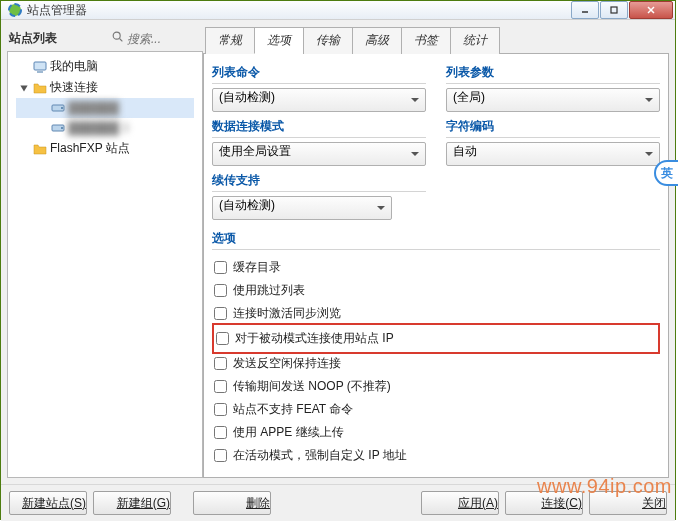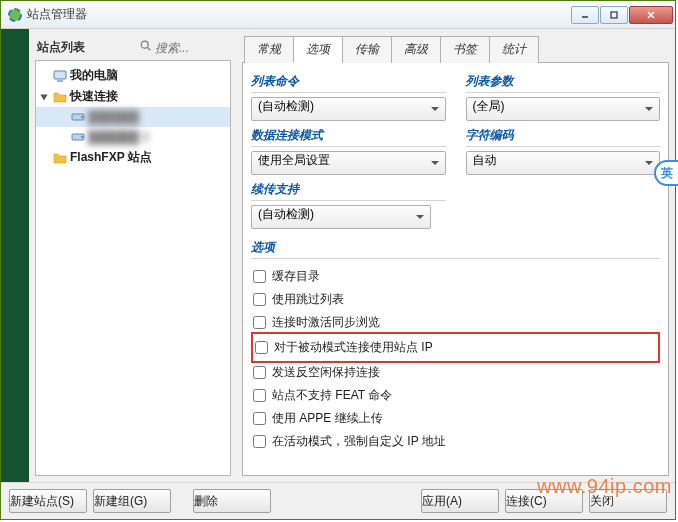--- a/index.html
+++ b/index.html
@@ -8,64 +8,64 @@
 .window { width: 676px; height: 520px; border: 1px solid #4d7c0f; background: #14532d; display: flex; flex-direction: column; }
 
 .titlebar { height: 28px; background: linear-gradient(#fdfefe, #e8eef5); display: flex; align-items: center; padding: 0 2px 0 6px; border-bottom: 1px solid #d0d0d0; }
 .titlebar .icon { width: 16px; height: 16px; margin-right: 4px; }
 .titlebar .title { flex: 1; color: #333; }
 .win-btns { display: flex; gap: 0; }
 .win-btn { width: 28px; height: 18px; border: 1px solid #8aa8c8; background: linear-gradient(#f8fbfe, #dfe9f5); display: flex; align-items: center; justify-content: center; border-radius: 2px; margin-left: 1px; }
 .win-btn.close { width: 44px; background: linear-gradient(#e79b95, #c8544a); border-color: #a03c34; color: #fff; }
 .win-btn svg { width: 10px; height: 10px; }
 
-.body { flex: 1; display: flex; padding: 6px; gap: 11px; background: #f0f0f0; margin-left: 28px; }
+.body { flex: 1; display: flex; padding: 6px; gap: 0; background: #f0f0f0; }
 
 .left-panel { width: 196px; display: flex; flex-direction: column; }
 .left-header { display: flex; align-items: center; padding: 4px 2px; }
 .left-title { font-weight: bold; color: #333; flex: 1; }
 .search-box { width: 90px; display: flex; align-items: center; gap: 2px; }
 .search-icon svg { width: 14px; height: 14px; }
 .search-input { flex: 1; border: none; background: transparent; font-style: italic; color: #777; outline: none; }
 
-.tree { flex: 1; background: #fff; border: 1px solid #b8b8b8; padding: 4px 0; overflow: auto; font-weight: bold; }
+.tree { flex: 1; background: #fff; border: 1px solid #b8b8b8; padding: 4px 8px; overflow: auto; }
 .tree-item { display: flex; align-items: center; padding: 2px 2px; gap: 2px; white-space: nowrap; }
 .tree-toggle { width: 12px; height: 12px; display: flex; align-items: center; justify-content: center; }
 .tree-icon { width: 16px; height: 16px; display: flex; align-items: center; justify-content: center; }
 .tree-label { color: #222; }
 .tree-item.selected { background: #d9e8f9; }
 .tree-item.selected .tree-label { }
 .tree-item .blur { filter: blur(3px); color: #888; }
 .indent-1 { padding-left: 16px; }
 .indent-2 { padding-left: 34px; }
 
 .right-panel { flex: 1; display: flex; flex-direction: column; }
 
 .tabs { display: flex; border-bottom: 1px solid #b0b0b0; background: #f0f0f0; padding-left: 2px; font-style: italic; }
 .tab { padding: 4px 12px; border: 1px solid #b0b0b0; border-bottom: none; background: #f5f5f5; margin-right: -1px; position: relative; top: 1px; color: #333; cursor: pointer; }
 .tab.active { background: #fff; border-bottom: 1px solid #fff; }
 
 .tab-content { flex: 1; background: #fff; border: 1px solid #b0b0b0; border-top: none; padding: 10px 8px; overflow: auto; }
 
 .form-row { display: flex; gap: 20px; margin-bottom: 6px; }
 .form-col { flex: 1; }
-.section-label { color: #0a58a8; font-weight: bold; border-bottom: 1px solid #d4d4d4; padding-bottom: 2px; margin-bottom: 4px; font-style: italic; }
+.section-label { color: #0a58a8; font-weight: bold; border-bottom: 1px solid #d4d4d4; padding-bottom: 2px; margin-bottom: 4px; }
 .select { width: 100%; height: 24px; border: 1px solid #b0b0b0; background: linear-gradient(#fdfdfd, #ececec); padding: 0 33px 0 6px; display: flex; align-items: flex-start; position: relative; border-radius: 2px; }
 .select::after { content: ""; position: absolute; right: 6px; top: 9px; border: 4px solid transparent; border-top-color: #555; }
 .select.half { width: 180px; }
 
 .checkbox-list { margin-top: 6px; }
 .checkbox-item { display: flex; align-items: center; padding: 3px 2px; gap: 6px; }
 .checkbox-item input[type=checkbox] { width: 13px; height: 13px; }
 .checkbox-item label { color: #222; }
 .highlight-box { border: 2px solid #d83a2e; padding: 2px 0; margin: -2px 0; }
 
 .footer { display: flex; align-items: center; padding: 6px 8px; gap: 6px; background: #f0f0f0; border-top: 1px solid #d8d8d8; }
 .footer .spacer { flex: 1; }
-.btn { min-width: 78px; height: 24px; border: 1px solid #a0a0a0; background: linear-gradient(#fdfdfd, #e6e6e6); border-radius: 2px; display: flex; align-items: center; justify-content: flex-start; color: #222; cursor: pointer; }
+.btn { min-width: 78px; height: 24px; border: 1px solid #a0a0a0; background: linear-gradient(#fdfdfd, #e6e6e6); border-radius: 2px; display: flex; align-items: center; justify-content: flex-end; color: #222; cursor: pointer; text-decoration: underline; }
 
 .ime-badge { position: absolute; right: -2px; top: 160px; width: 26px; height: 26px; border-radius: 13px 0 0 13px; background: #fff; border: 2px solid #3a8de0; display: flex; align-items: center; justify-content: center; color: #3a8de0; font-weight: bold; }
 
 .watermark { position: absolute; right: 6px; bottom: 24px; color: #e97f45; font-size: 20px; font-family: Arial; opacity: 0.95; pointer-events: none; letter-spacing: 0.5px; }
 
 .folder-icon-svg { fill: #f6c143; stroke: #c79018; stroke-width: 0.5; }
 .computer-icon-svg { fill: #cfe3f5; stroke: #5d86b4; }
 .drive-icon-svg { fill: #bcd5ec; stroke: #6088b2; }
 </style>
 </head>
@@ -238,20 +238,24 @@
                 <input type="checkbox" style="">
                 <label>对于被动模式连接使用站点 IP</label>
               </div>
           </div>
           <div class="checkbox-item">
               <input type="checkbox" style="">
               <label>发送反空闲保持连接</label>
             </div>
           <div class="checkbox-item">
               <input type="checkbox" style="">
+              <label>传输期间发送 NOOP (不推荐)</label>
+            </div>
+          <div class="checkbox-item">
+              <input type="checkbox" style="">
               <label>站点不支持 FEAT 命令</label>
             </div>
           <div class="checkbox-item">
               <input type="checkbox" style="">
               <label>使用 APPE 继续上传</label>
             </div>
           <div class="checkbox-item">
               <input type="checkbox" style="">
               <label>在活动模式，强制自定义 IP 地址</label>
             </div>

